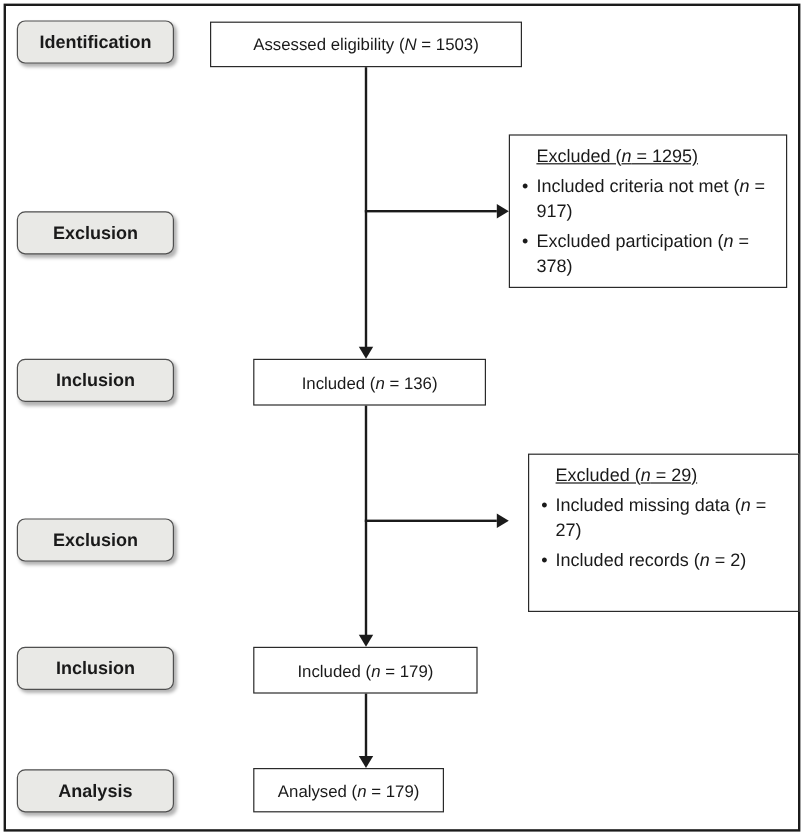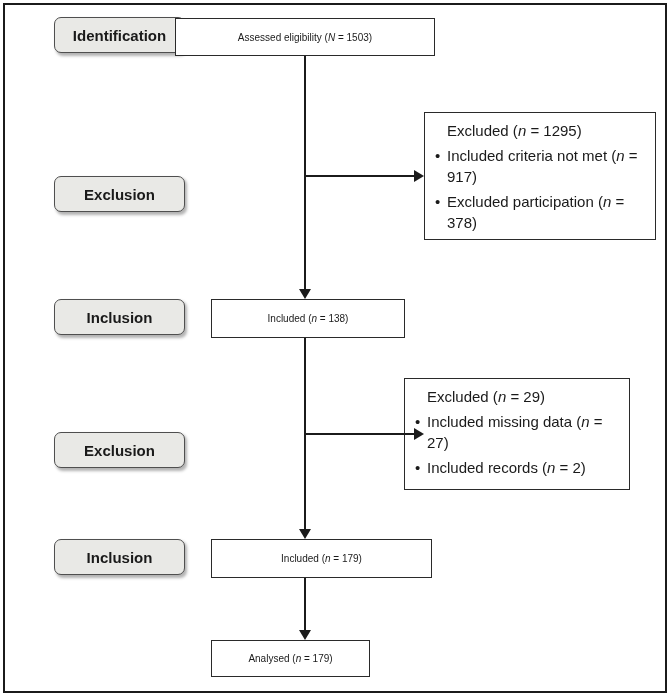--- a/index.html
+++ b/index.html
@@ -28,45 +28,44 @@
     height: 36px;
     display: flex;
     align-items: center;
     justify-content: center;
     background: #e9e9e6;
     border: 1px solid #4f4f4f;
     border-radius: 7px;
     font-weight: bold;
     font-size: 15px;
     box-shadow: 2px 2.5px 3px rgba(0,0,0,0.30);
-    margin-left: 40px;
   }
 
   
   .mbox {
     position: absolute;
     display: flex;
     align-items: center;
     justify-content: center;
     background: #ffffff;
     border: 1.5px solid #2a2a2a;
-    font-size: 10px;
+    font-size: 14px;
     white-space: nowrap;
   }
 
   
   .sbox {
     position: absolute;
     background: #ffffff;
     border: 1.5px solid #2a2a2a;
     font-size: 15px;
     line-height: 21px;
     padding: 7px 10px;
   }
-  .stitle { margin-left: 12px; margin-bottom: 2px; }
+  .stitle { margin-left: 12px; margin-bottom: 2px; text-decoration: underline; }
   .bullet { display: flex; margin-top: 4px; }
   .dot { width: 12px; flex: 0 0 12px; }
   .btxt { flex: 1; }
 
   .var { font-style: italic; }
 
   
   .vline { position: absolute; width: 2px; background: #1b1b1b; }
   .hline { position: absolute; height: 2px; background: #1b1b1b; }
   .arr-down {
@@ -86,50 +85,51 @@
 <body>
 
 <div class="canvas">
   <div class="frame"></div>
 
   <div class="stage" style="top:17px">Identification</div>
   <div class="stage" style="top:176px">Exclusion</div>
   <div class="stage" style="top:299px">Inclusion</div>
   <div class="stage" style="top:432px">Exclusion</div>
   <div class="stage" style="top:539px">Inclusion</div>
+  <div class="stage" style="top:641px">Analysis</div>
 
   <div class="mbox" style="left:175px; top:18px; width:260px; height:38px">
     <span><span>Assessed eligibility (</span><span class="var">N</span><span> = 1503)</span></span>
   </div>
 
   <div class="mbox" style="left:211px; top:299px; width:194px; height:39px">
-    <span><span>Included (</span><span class="var">n</span><span> = 138)</span></span>
+    <span><span>Included (</span><span class="var">n</span><span> = 136)</span></span>
   </div>
 
-  <div class="mbox" style="left:211px; top:539px; width:221px; height:39px">
+  <div class="mbox" style="left:211px; top:539px; width:187px; height:39px">
     <span><span>Included (</span><span class="var">n</span><span> = 179)</span></span>
   </div>
 
   <div class="mbox" style="left:211px; top:640px; width:159px; height:37px">
     <span><span>Analysed (</span><span class="var">n</span><span> = 179)</span></span>
   </div>
 
   <div class="sbox" style="left:424px; top:112px; width:232px; height:128px">
     <div class="stitle"><span>Excluded (</span><span class="var">n</span><span> = 1295)</span></div>
     <div class="bullet">
       <span class="dot">•</span>
       <span class="btxt"><span>Included criteria not met (</span><span class="var">n</span><span> = 917)</span></span>
     </div>
     <div class="bullet">
       <span class="dot">•</span>
       <span class="btxt"><span>Excluded participation (</span><span class="var">n</span><span> = 378)</span></span>
     </div>
   </div>
 
-  <div class="sbox" style="left:404px; top:378px; width:226px; height:112px">
+  <div class="sbox" style="left:440px; top:378px; width:226px; height:132px">
     <div class="stitle"><span>Excluded (</span><span class="var">n</span><span> = 29)</span></div>
     <div class="bullet">
       <span class="dot">•</span>
       <span class="btxt"><span>Included missing data (</span><span class="var">n</span><span> = 27)</span></span>
     </div>
     <div class="bullet">
       <span class="dot">•</span>
       <span class="btxt"><span>Included records (</span><span class="var">n</span><span> = 2)</span></span>
     </div>
   </div>

